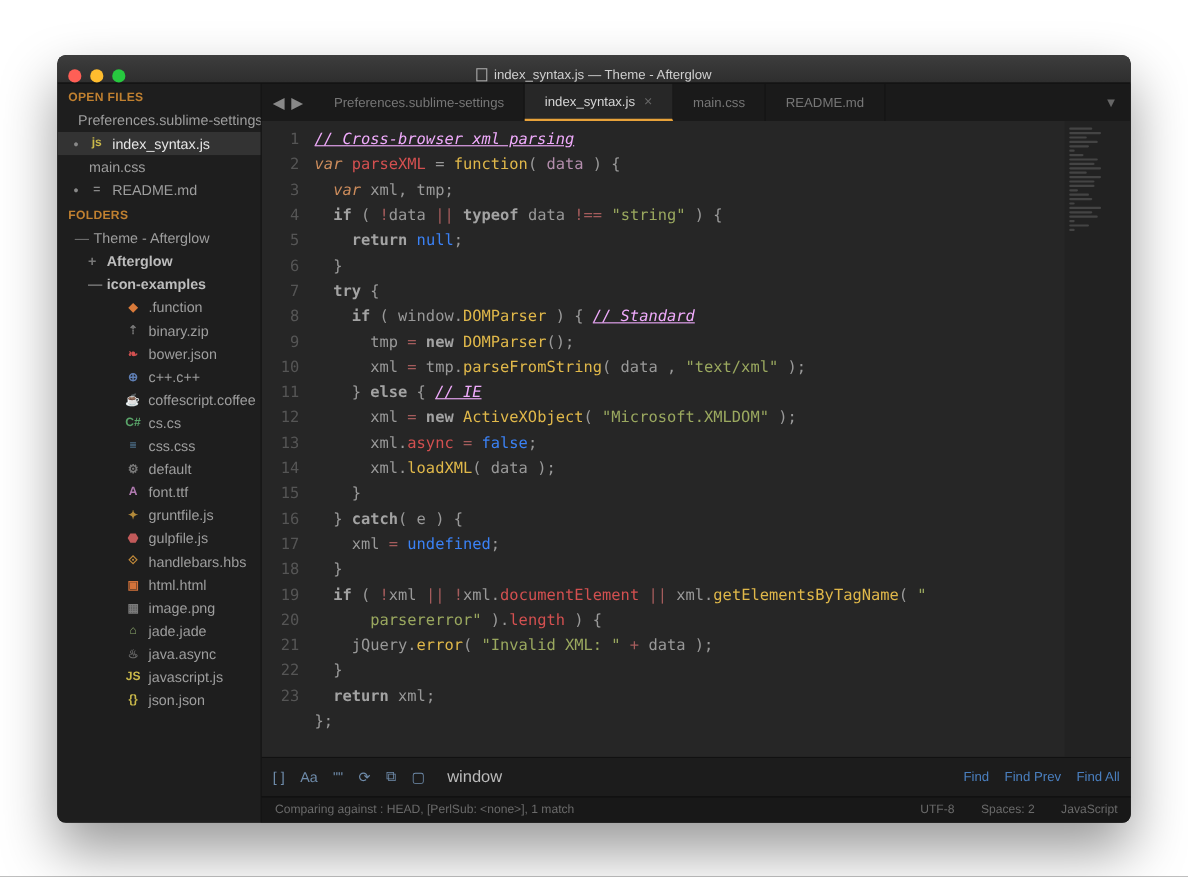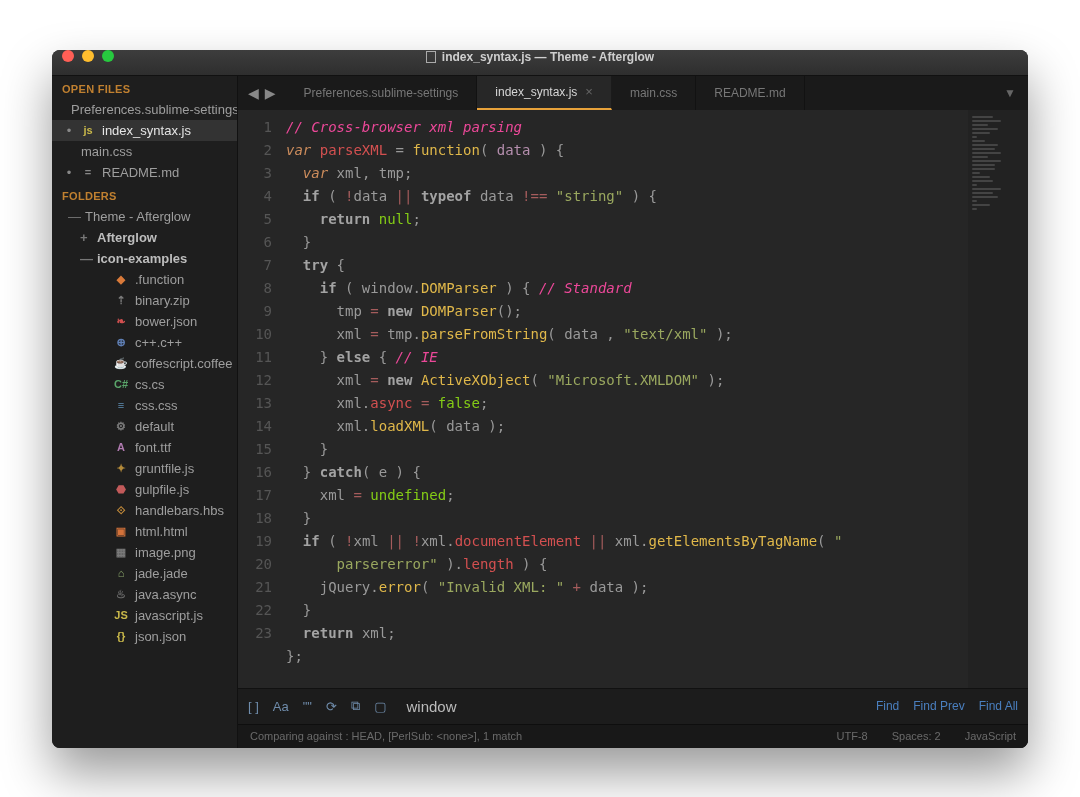--- a/index.html
+++ b/index.html
@@ -20,27 +20,26 @@
   box-shadow: 0 25px 50px rgba(0,0,0,0.4);
   display: flex;
   flex-direction: column;
   overflow: hidden;
 }
 
 .titlebar {
   height: 26px;
   background: linear-gradient(#3d3d3d,#2e2e2e);
   display: flex;
-  align-items: flex-start;
+  align-items: flex-end;
   padding: 0 10px;
   color: #cfcfcf;
   font-size: 12px;
   position: relative;
   border-bottom: 1px solid #111;
-  font-weight: bold;
 }
 .traffic { display: flex; gap: 8px; }
 .dot { width: 12px; height: 12px; border-radius: 50%; }
 .dot.red { background: #ff5f56; }
 .dot.yellow { background: #ffbd2e; }
 .dot.green { background: #27c93f; }
 .titlebar .title { position:absolute; left:0; right:0; text-align:center; display:flex; align-items:center; justify-content:center; gap:6px; }
 .doc-icon { width:10px; height:12px; border:1px solid #aaa; display:inline-block; position:relative; }
 
 .body { flex:1; display:flex; overflow:hidden; }
@@ -117,28 +116,28 @@
 }
 .gutter {
   width:44px;
   text-align:right;
   color:#555;
   padding:6px 10px 0 0;
   user-select:none;
 }
 .code { flex:1; padding:6px 0 0 4px; white-space:pre; color:#c9c9c9; overflow:hidden;}
 
-.cm  { color:#ec4899; font-style:italic; }
+.cm  { color:#f0abfc; font-style:italic;text-decoration:underline; }
 .kw  { color:#cc8c5c; font-style:italic; }
 .kwd { color:#a3a3a3;font-weight:bold; }
 .fn  { color:#e0b84a; }
 .st  { color:#9aa85f; }
 .id  { color:#d35050; }
 .op  { color:#a55c5c; }
-.nu  { color:#84cc16; }
+.nu  { color:#3b82f6; }
 .tp  { color:#b48ead; }
 .pl  { color:#999; }
 .minimap { width:60px; background:#222; padding:6px 4px; }
 .minimap .ml { height:2px; margin-bottom:2px; background:#444; border-radius:1px;}
 
 .searchbar {
   height: 36px;
   background:#1c1c1c;
   border-top:1px solid #111;
   display:flex;

